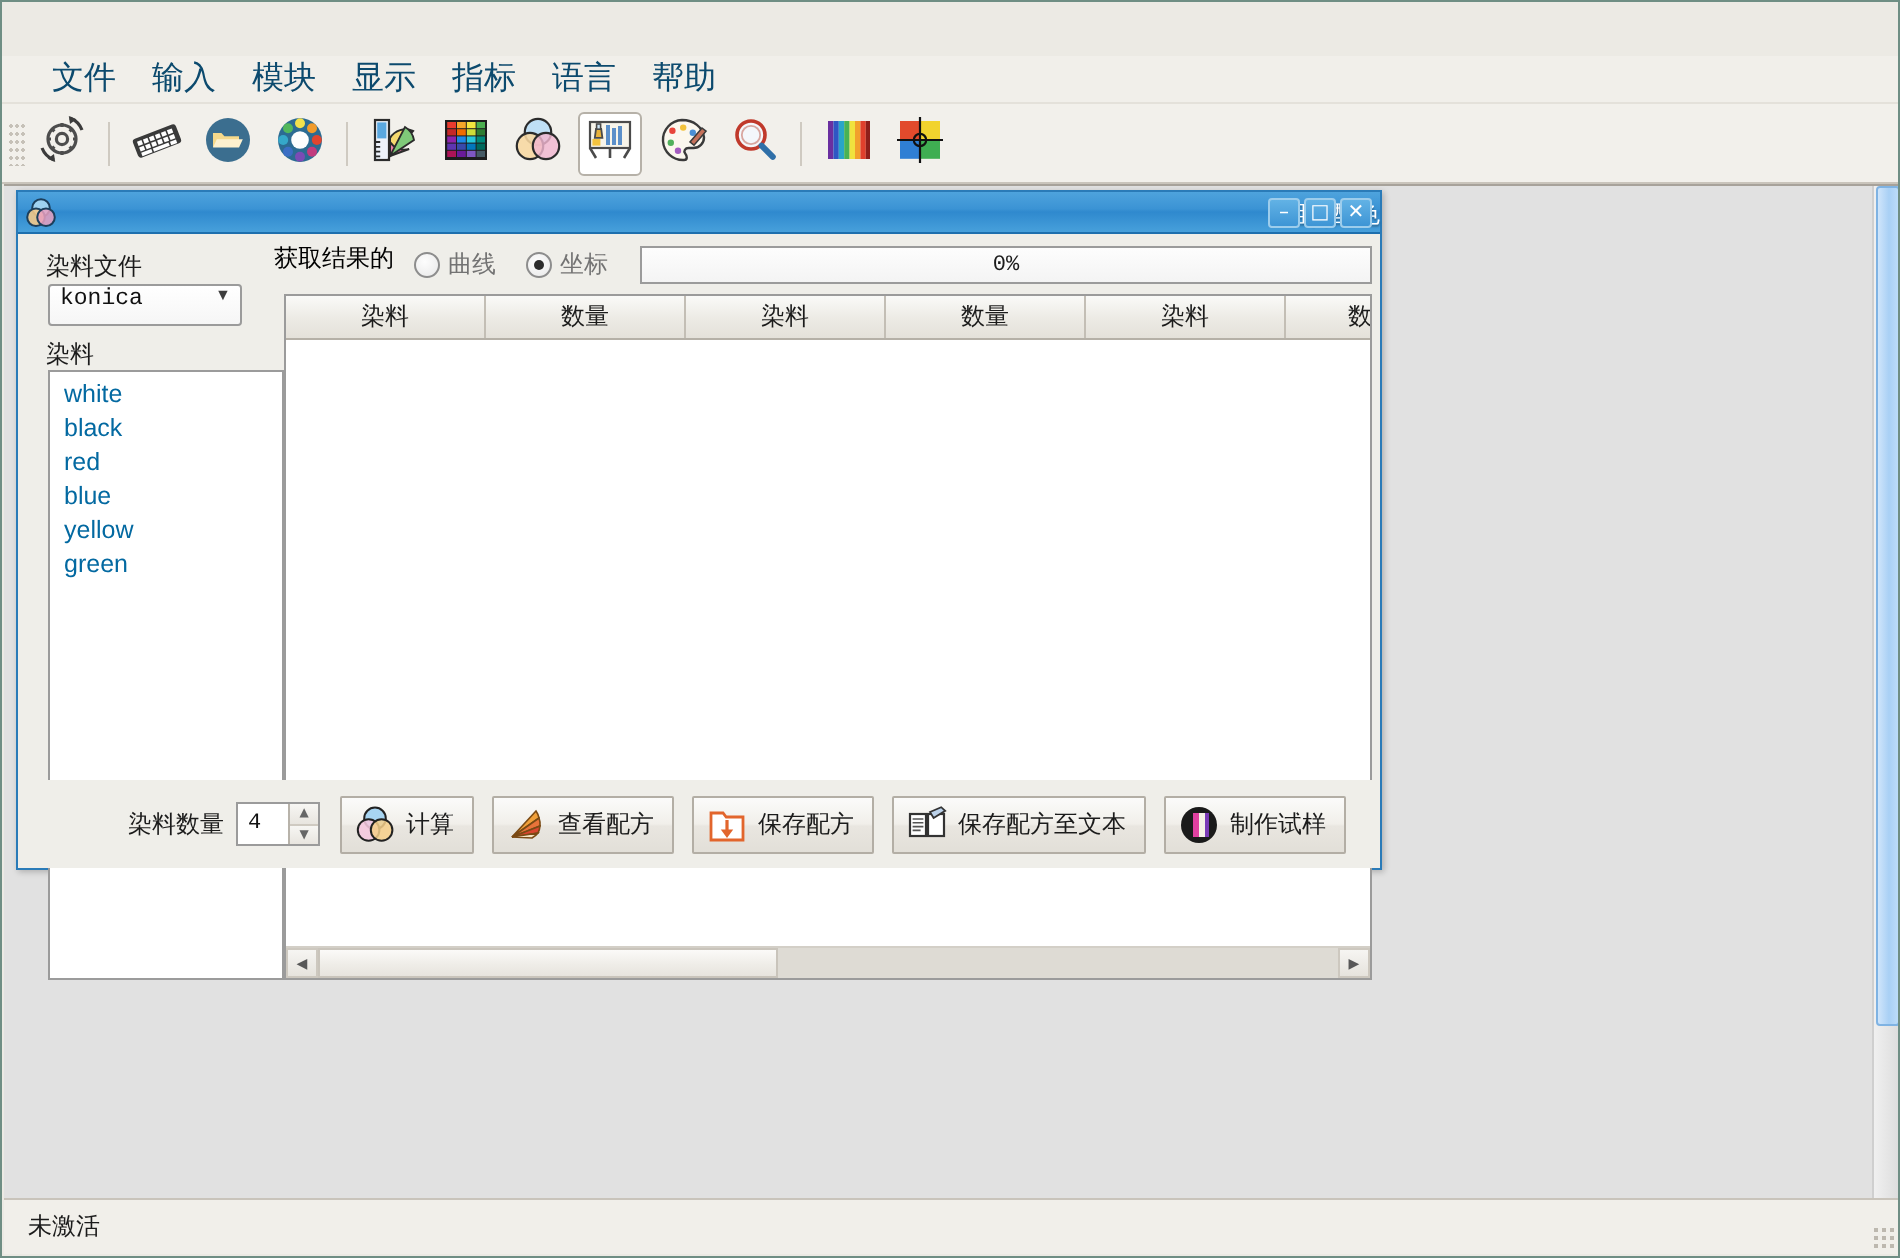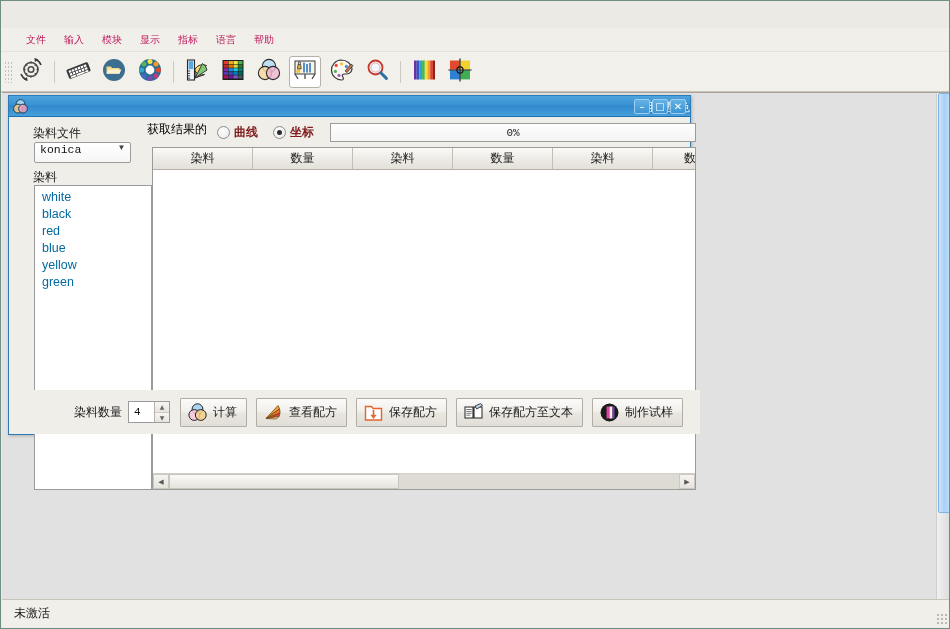--- a/index.html
+++ b/index.html
@@ -76,21 +76,21 @@
   
   #menubar {
     position: absolute; left: 0; top: 27px;
     width: 950px; height: 24px;
     background: #f1efea;
     border-bottom: 1px solid #e4e1da;
     display: flex; align-items: center;
     padding-left: 16px;
   }
   .menu-item {
-    font-size: 10px; color: #be185d;
+    font-size: 16px; color: #0c4a6e;
     padding: 3px 9px;
     white-space: nowrap;
   }
 
   
   #toolbar {
     position: absolute; left: 0; top: 51px;
     width: 950px; height: 40px;
     background: #f2f0eb;
     border-bottom: 1px solid #c9c4bb;
@@ -163,21 +163,21 @@
     border-radius: 2px;
     background: linear-gradient(to bottom,#62b2e5,#3e95d5);
     display: flex; align-items: center; justify-content: center;
     color: #fff; font-size: 10px; line-height: 1;
     font-family: "DejaVu Sans", sans-serif;
   }
   #cbtn-min { right: 40px; }
   #cbtn-max { right: 22px; }
   #cbtn-close { right: 4px; }
 
-  #child-body { position: relative; height: 317px; margin-left: 10px; }
+  #child-body { position: relative; height: 317px; }
 
   
   .panel-label {
     position: absolute; font-size: 12px; color: #1b1b1b; white-space: nowrap;
   }
   #lbl-dyefile { left: 14px; top: 8px; }
   #lbl-dye     { left: 14px; top: 52px; }
 
   #combo-dyefile {
     position: absolute; left: 15px; top: 25px;
@@ -221,21 +221,21 @@
   #radio-coord { left: 254px; }
   .radio-dot {
     width: 13px; height: 13px; border-radius: 50%;
     background: radial-gradient(circle at 40% 35%, #fdfdfd, #e8e8e8);
     border: 1px solid #8d8d8d;
     display: flex; align-items: center; justify-content: center;
     margin-right: 4px;
   }
   .radio-dot .inner { width: 5px; height: 5px; border-radius: 50%; background: #2b2b2b; display: none; }
   .radio-wrap.checked .radio-dot .inner { display: block; }
-  .radio-label { font-size: 12px; color: #7f1d1d; font-weight: bold; }
+  .radio-label { font-size: 12px; color: #737373; }
 
   #progressbar {
     position: absolute; left: 311px; top: 6px;
     width: 366px; height: 19px;
     background: linear-gradient(to bottom,#fdfdfd,#f4f4f4);
     border: 1px solid #9b9b9b;
     display: flex; align-items: center; justify-content: center;
   }
   #progress-text {
     font-family: "Liberation Mono", monospace;

